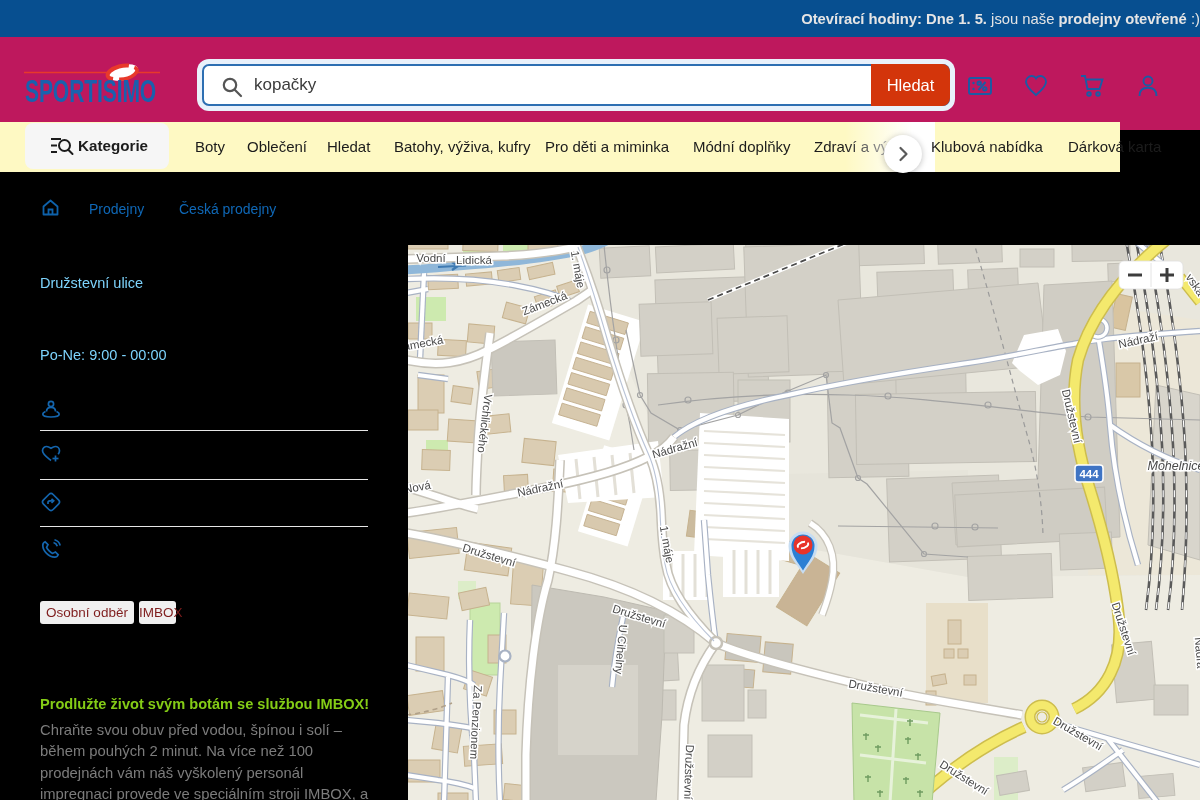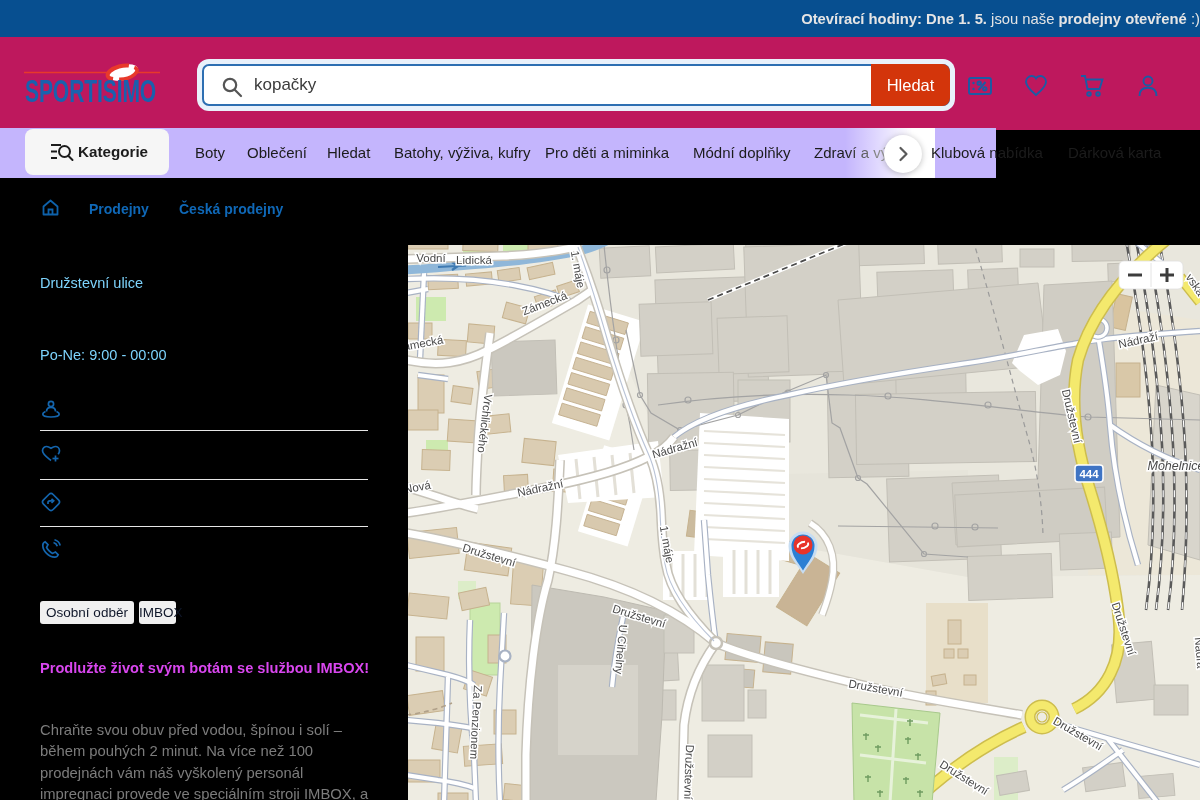--- a/index.html
+++ b/index.html
@@ -7,33 +7,33 @@
 html,body{width:1200px;height:800px;overflow:hidden;background:#000;font-family:"Liberation Sans",sans-serif}
 .topbar{position:absolute;left:0;top:0;width:1200px;height:37px;background:#074f90;color:#e5e5e5;text-align:right;line-height:38px;font-size:14.8px}
 .topbar b{font-weight:bold}
 .header{position:absolute;left:0;top:37px;width:1200px;height:93px;background:#be185d}
 .logo{position:absolute;left:22px;top:23px}
 .search{position:absolute;left:202px;top:27px;width:748px;height:42px;background:#fff;border:2px solid #2e6fb2;border-radius:7px;box-shadow:0 0 0 5px #e9f1fb}
 .search .mag{position:absolute;left:16px;top:9px}
 .search .q{position:absolute;left:50px;top:9px;font-size:17px;color:#3c3c3c}
 .btn-hledat{position:absolute;right:-2px;top:-2px;width:79px;height:42px;background:#d3350b;border-radius:0 8px 8px 0;color:#fff;font-size:16.5px;font-weight:normal;text-align:center;line-height:42px}
 .hicon{position:absolute;top:35px}
-.nav{position:absolute;left:0;top:128px;width:996px;height:50px;background:#c4b5fd}
+.nav{position:absolute;left:0;top:122px;width:1120px;height:50px;background:#fef9c3}
 .kat{position:absolute;left:25px;top:1px;width:144px;height:46px;background:#f6f6f6;border-radius:8px}
 .kat span{position:absolute;left:53px;top:14px;font-size:15.2px;font-weight:bold;color:#1c1c1c}
 .nav a{position:absolute;top:16px;font-size:15px;color:#1c1c1c;text-decoration:none;white-space:nowrap}
 .nav a.b{font-weight:normal}
 .fade{position:absolute;left:845px;top:0;width:90px;height:50px;background:linear-gradient(90deg,rgba(255,255,255,0),#fff 75%,#fff)}
 .circ{position:absolute;left:884px;top:135px;width:38px;height:38px;background:#fff;border-radius:50%;box-shadow:0 1px 6px rgba(0,0,0,.25)}
 .content{position:absolute;left:0;top:180px;width:1200px;height:620px;background:#000}
-.crumb{position:absolute;top:201px;font-size:14px;font-weight:bold;color:#0f68b7;text-decoration:none}
+.crumb{position:absolute;top:201px;font-size:14px;font-weight:normal;color:#0f68b7;text-decoration:none}
 .side{position:absolute;color:#7dd3fc}
 .sep{position:absolute;height:1px;background:#e6e6e6;left:40px;width:328px}
-.chip{position:absolute;top:601px;height:23px;background:#f0f0f0;border-radius:3px;color:#0f172a;font-size:13.5px;line-height:23px;text-align:center}
-.head2{position:absolute;left:40px;top:660px;width:360px;font-size:14.6px;font-weight:bold;color:#d946ef}
+.chip{position:absolute;top:601px;height:23px;background:#f0f0f0;border-radius:3px;color:#7f1d1d;font-size:13.5px;line-height:23px;text-align:center}
+.head2{position:absolute;left:40px;top:696px;width:360px;font-size:14.6px;font-weight:bold;color:#84cc16}
 .para{position:absolute;left:40px;top:720px;width:360px;font-size:14.8px;line-height:21.3px;color:#7c7c7c}
 #map{position:absolute;left:408px;top:245px;width:792px;height:555px}
 </style>
 </head>
 <body>
 <div class="topbar"><b>Otevírací hodiny: Dne 1. 5.</b> jsou naše <b>prodejny otevřené</b> :)</div>
 
 <div class="header">
   <svg class="logo" width="140" height="48" viewBox="0 0 140 48">
     <line x1="2" y1="12.5" x2="138" y2="12.5" stroke="#e8392b" stroke-width="1.7"></line>

